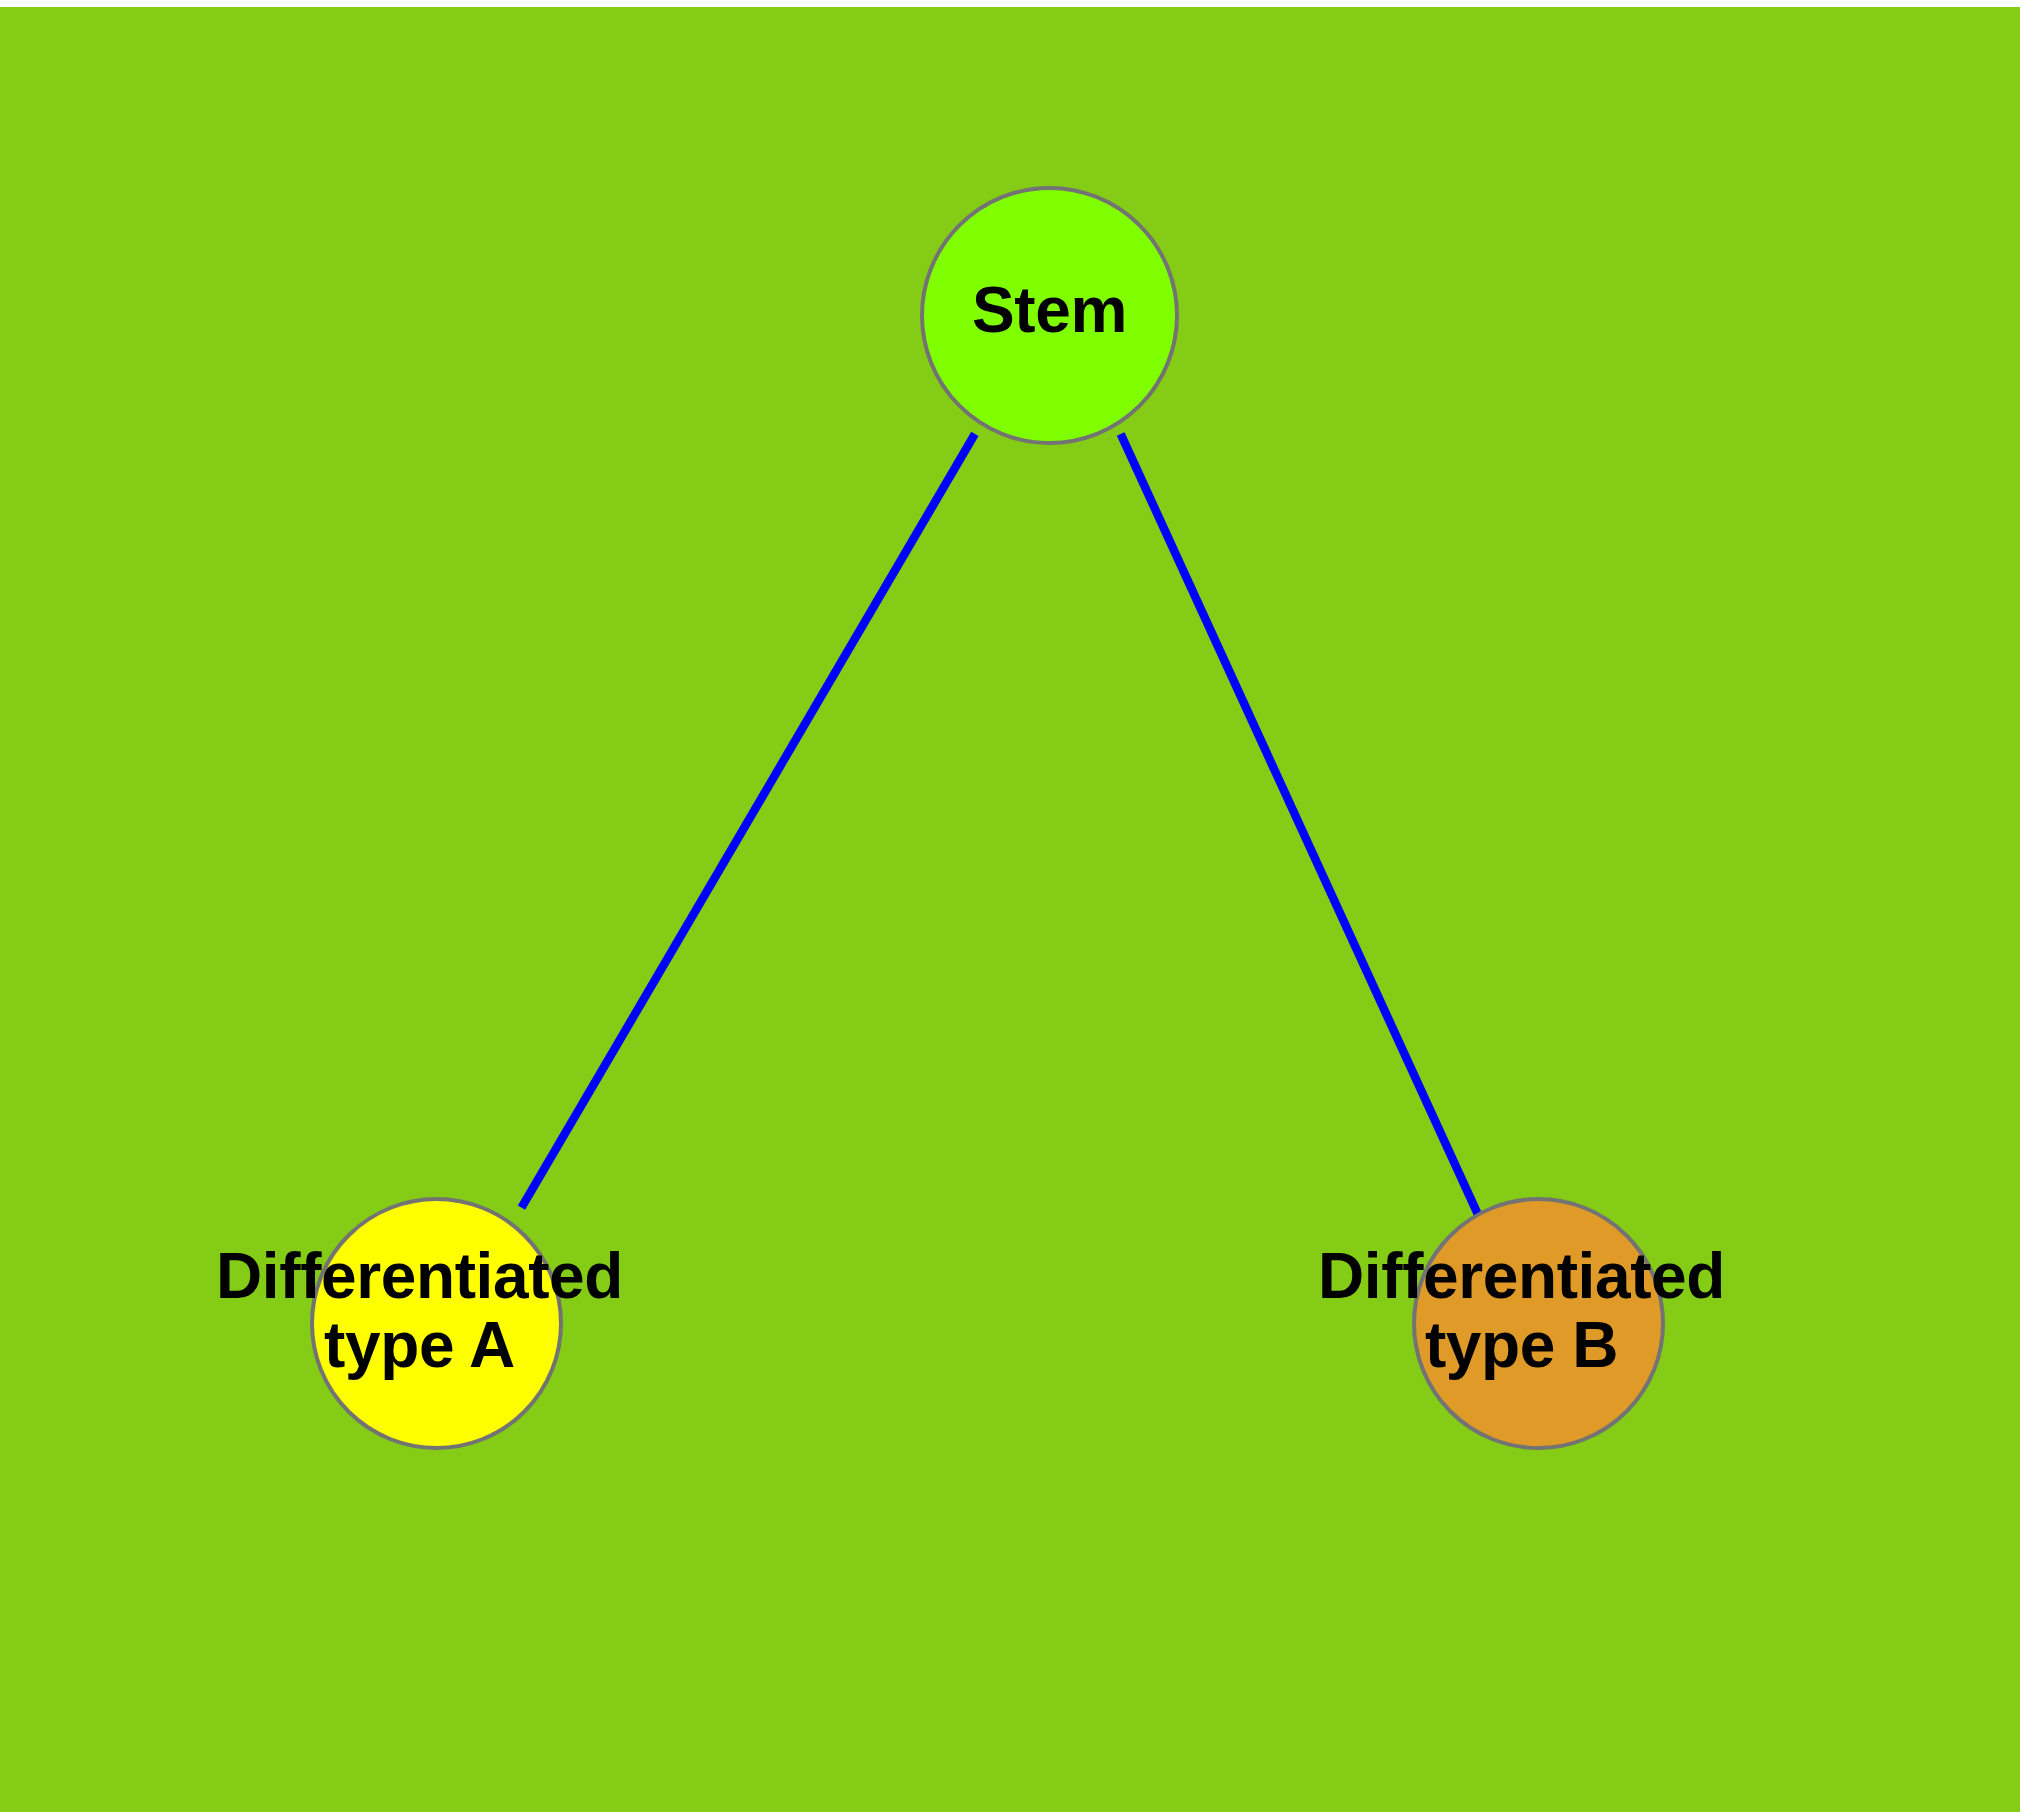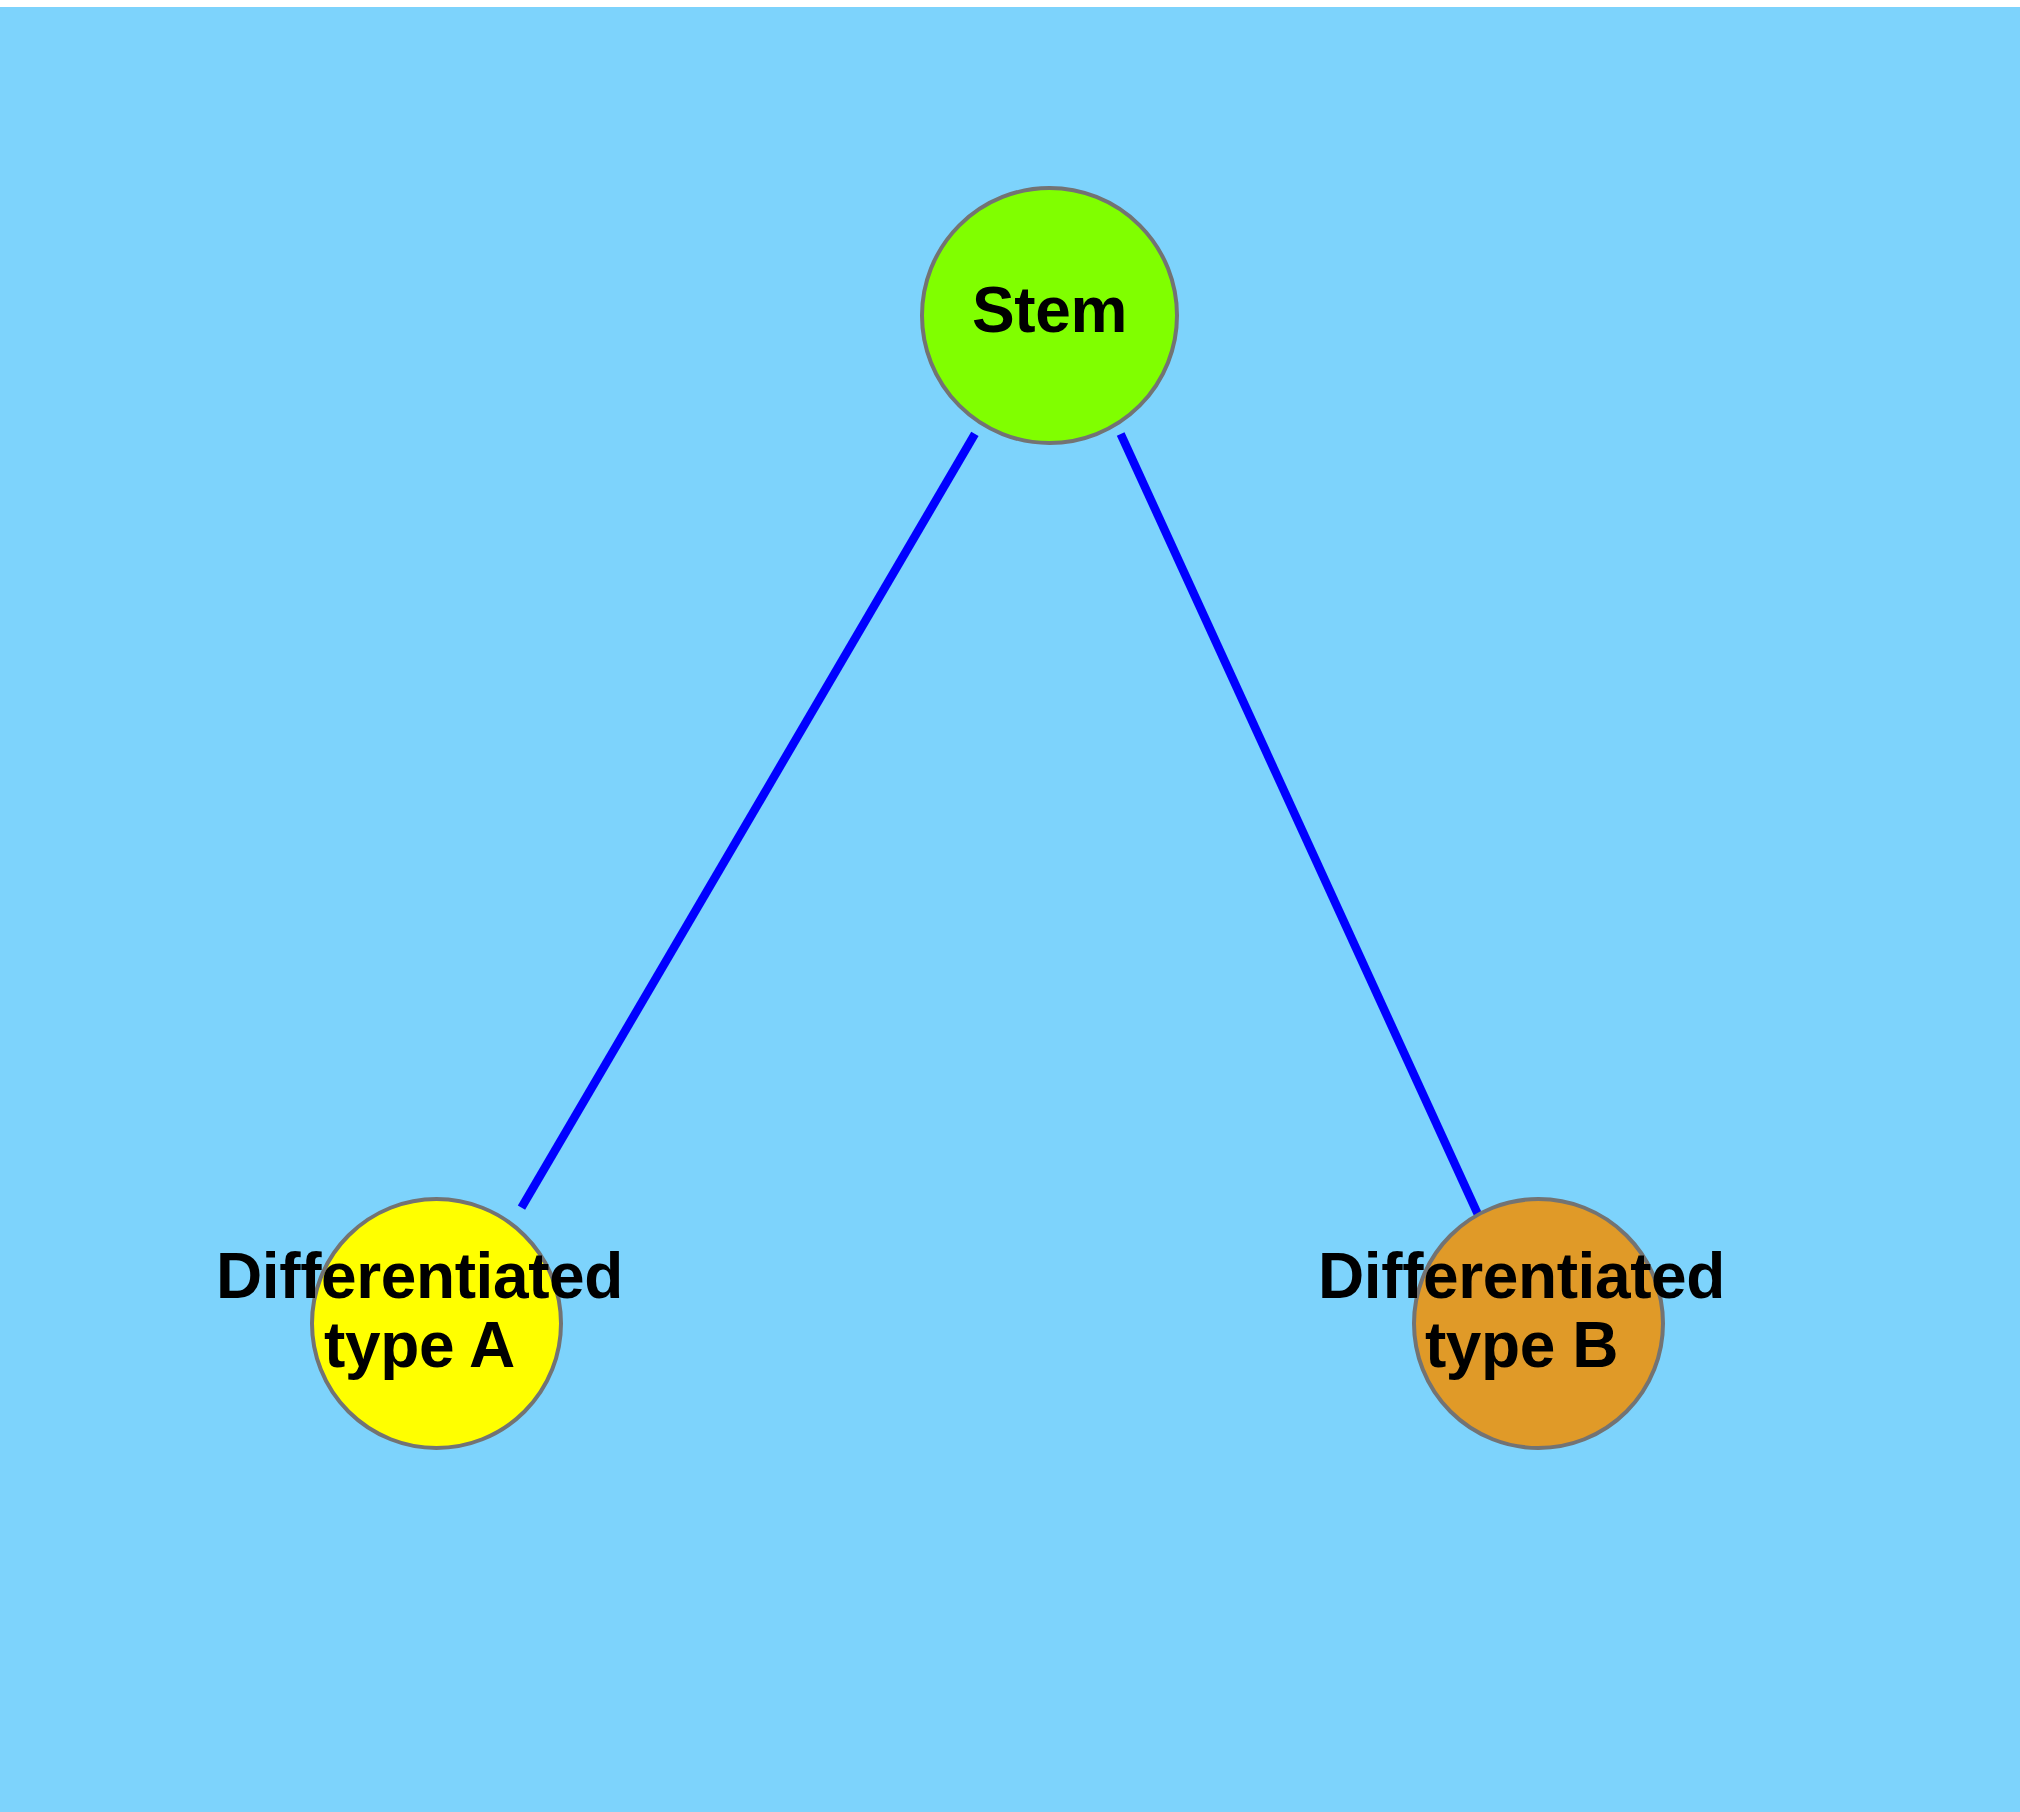--- a/index.html
+++ b/index.html
@@ -11,21 +11,21 @@
   body {
     width: 2021px;
     height: 1812px;
     overflow: hidden;
     font-family: "Liberation Sans", sans-serif;
   }
   #graph-canvas {
     position: relative;
     width: 2021px;
     height: 1812px;
-    background: #7dd3fc;
+    background: #84cc16;
     overflow: hidden;
   }
   #top-strip {
     position: absolute;
     left: 0;
     top: 0;
     width: 2021px;
     height: 6.8px;
     background: #ffffff;
   }

